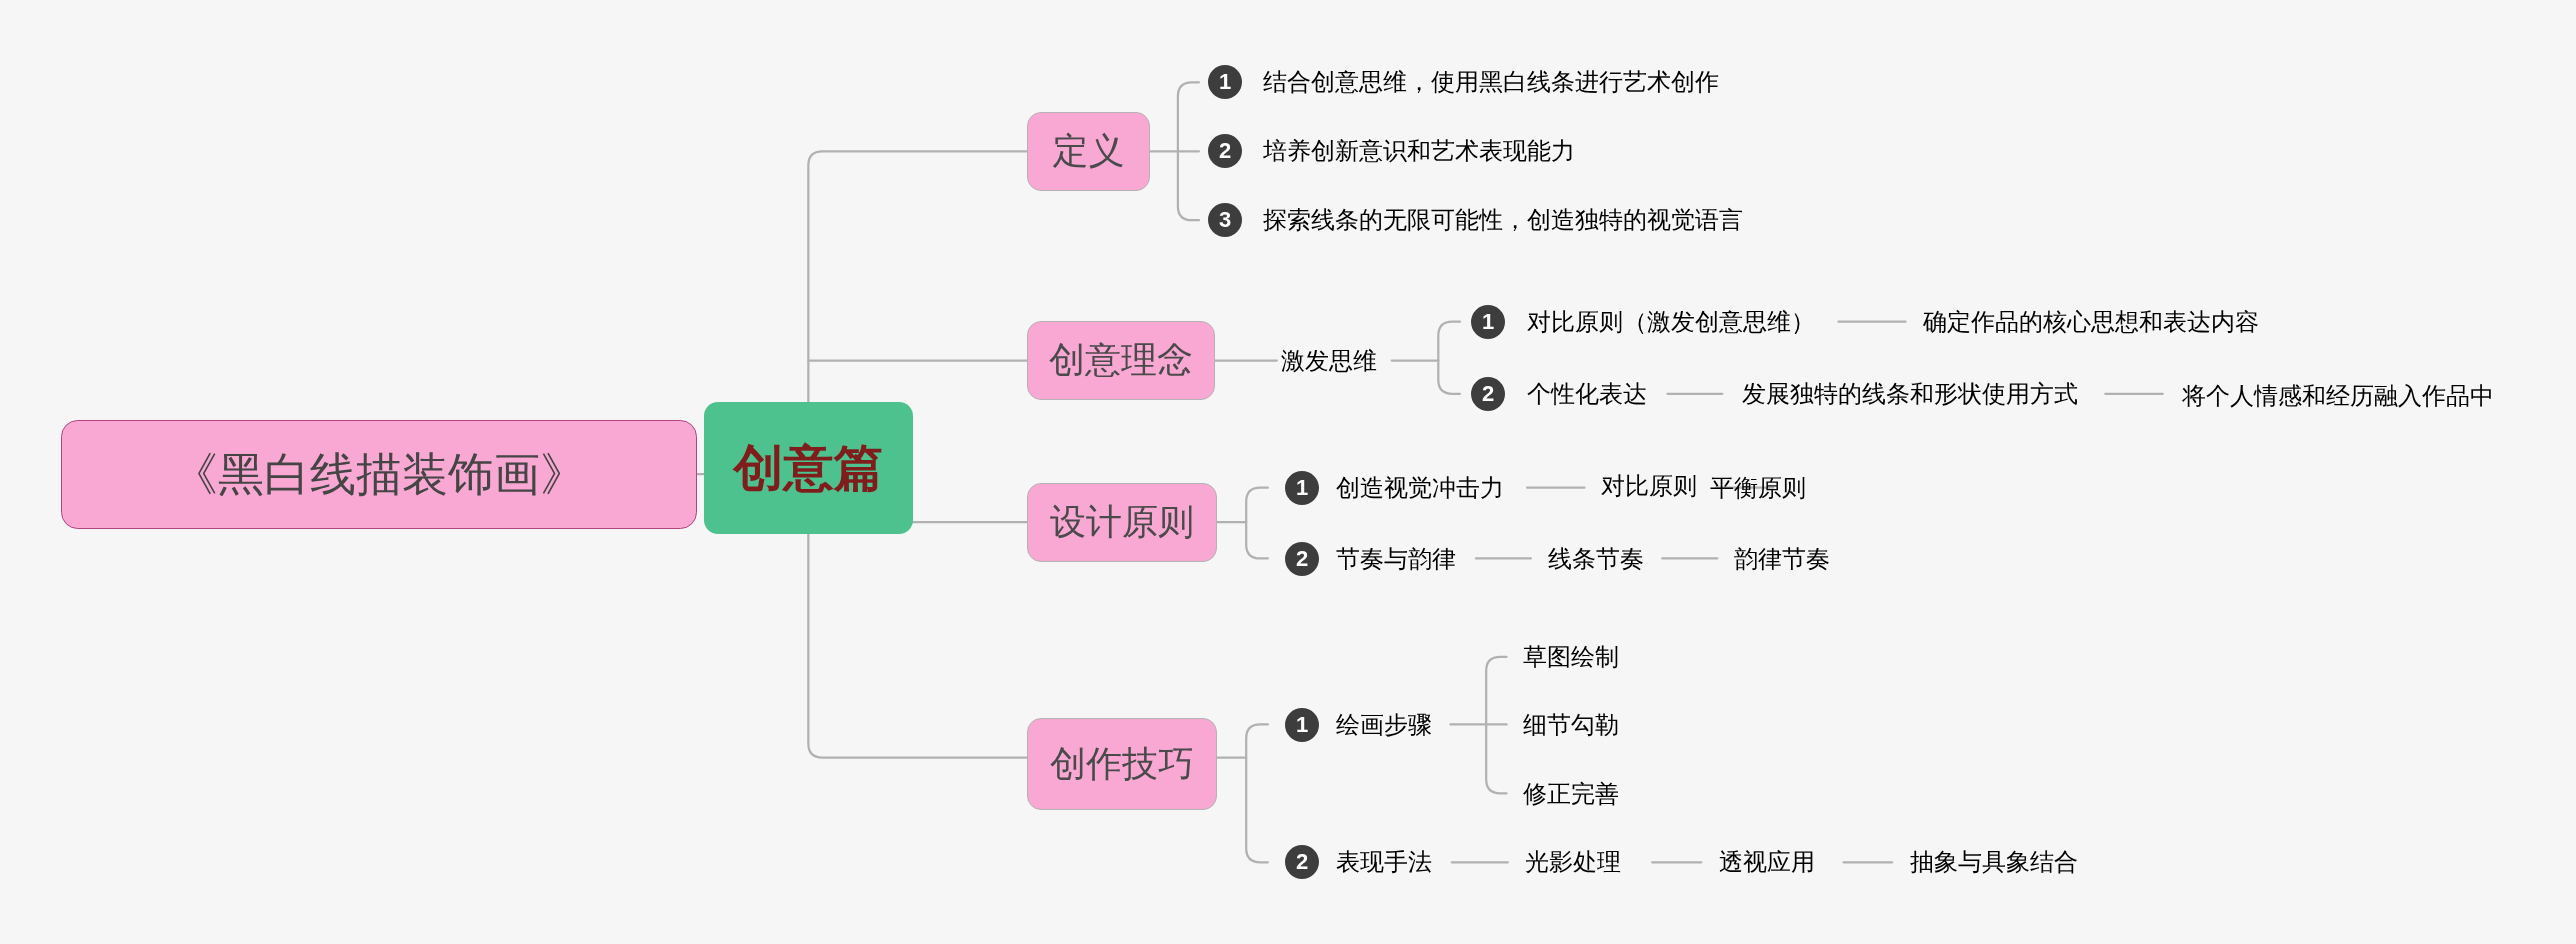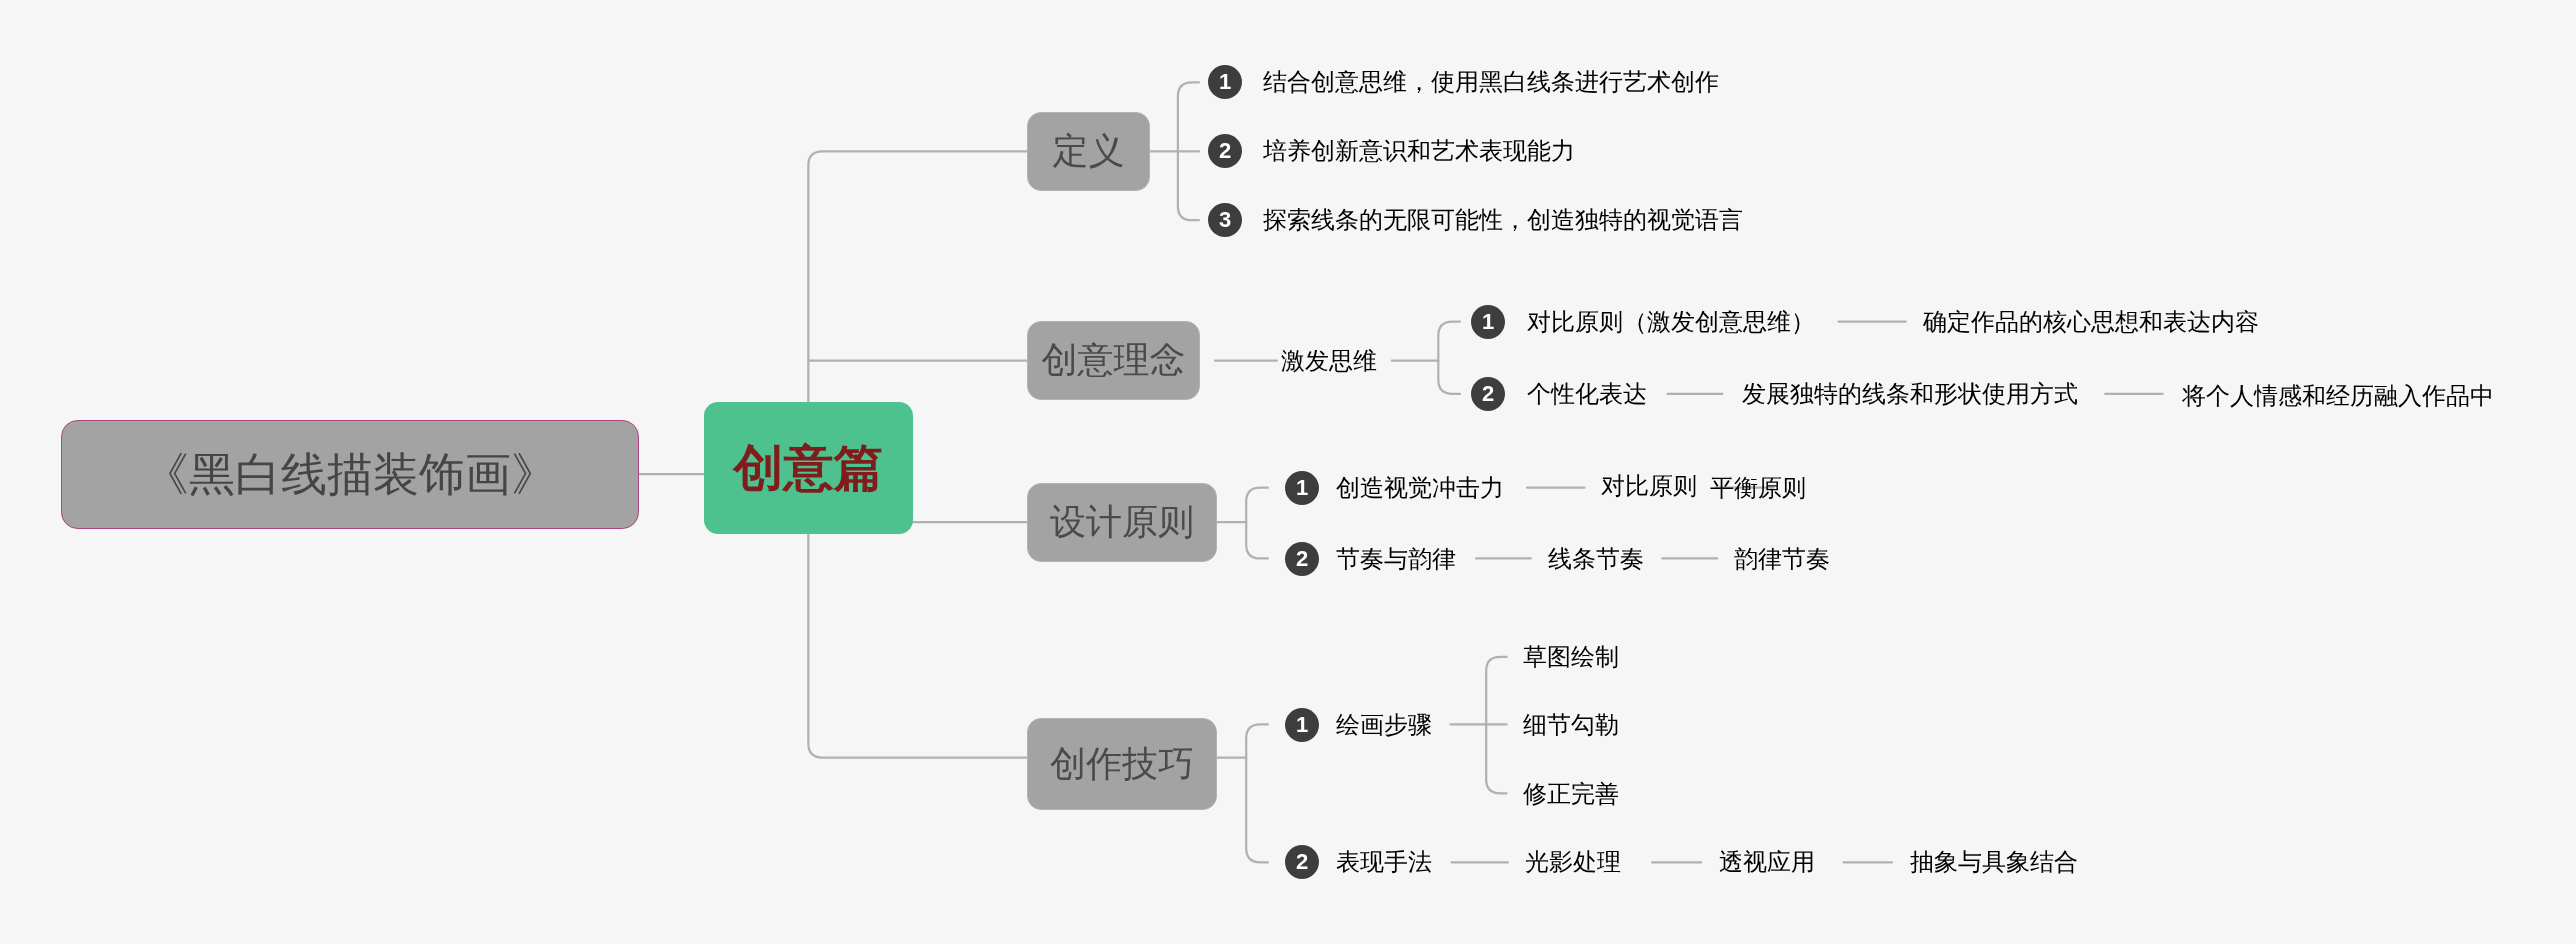--- a/index.html
+++ b/index.html
@@ -4,21 +4,21 @@
 <style>
   html,body{margin:0;padding:0;background:#f6f6f7;}
   .canvas{
     position:relative;width:2576px;height:944px;overflow:hidden;
     background:#f6f6f7;
     font-family:"Liberation Sans","DejaVu Sans",sans-serif;
   }
   .links{position:absolute;left:0;top:0;}
   .links path{fill:none;stroke:#b1b1b1;stroke-width:3.5;stroke-linecap:round;}
   .box{
-    position:absolute;background:#a3a3a3;border:1.9px solid #b3b3b3;border-radius:14px;
+    position:absolute;background:#f9a8d4;border:1.9px solid #b3b3b3;border-radius:14px;
     display:flex;align-items:center;justify-content:center;
     font-size:36px;color:#4a4a4a;white-space:nowrap;box-sizing:border-box;
   }
   .root-box{border-color:#b1447f;border-radius:16.6px;font-size:46px;color:#454545;}
   .center-box{background:#4ec28e;border:none;color:#7f1d1d;font-weight:bold;font-size:50px;}
   .leaf{
     position:absolute;font-size:24px;color:#000000;white-space:nowrap;
     transform:translateY(-50%);line-height:1.2;
   }
   .badge{
@@ -54,31 +54,31 @@
     <path d="M 2604 875 H 2690"></path>
     <path d="M 1903 1187 H 1952"></path>
     <path d="M 1986 1135 H 1974 Q 1952 1135 1952 1157 V 1329 Q 1952 1351 1974 1351 H 1986"></path>
     <path d="M 2272 1135 H 2360"></path>
     <path d="M 2360 1029 H 2350 Q 2328 1029 2328 1051 V 1221 Q 2328 1243 2350 1243 H 2360"></path>
     <path d="M 2274 1351 H 2362"></path>
     <path d="M 2588 1351 H 2665"></path>
     <path d="M 2888 1351 H 2964"></path>
   </svg>
 
-  <div class="box root-box" style="left:61px;top:420px;width:578px;height:109px;">
+  <div class="box root-box" style="left:61px;top:420px;width:636px;height:109px;">
     <span>《黑白线描装饰画》</span>
   </div>
   <div class="box center-box" style="left:704px;top:402px;width:209px;height:132px;">
     <span>创意篇</span>
   </div>
 
   <div class="box" style="left:1027px;top:112px;width:123px;height:79px;">
     <span>定义</span>
   </div>
-  <div class="box" style="left:1027px;top:321px;width:173px;height:79px;">
+  <div class="box" style="left:1027px;top:321px;width:188px;height:79px;">
     <span>创意理念</span>
   </div>
   <div class="box" style="left:1027px;top:483px;width:190px;height:79px;">
     <span>设计原则</span>
   </div>
   <div class="box" style="left:1027px;top:718px;width:190px;height:92px;">
     <span>创作技巧</span>
   </div>
 
   <div class="badge" style="left:1225px;top:82px;">1</div>

